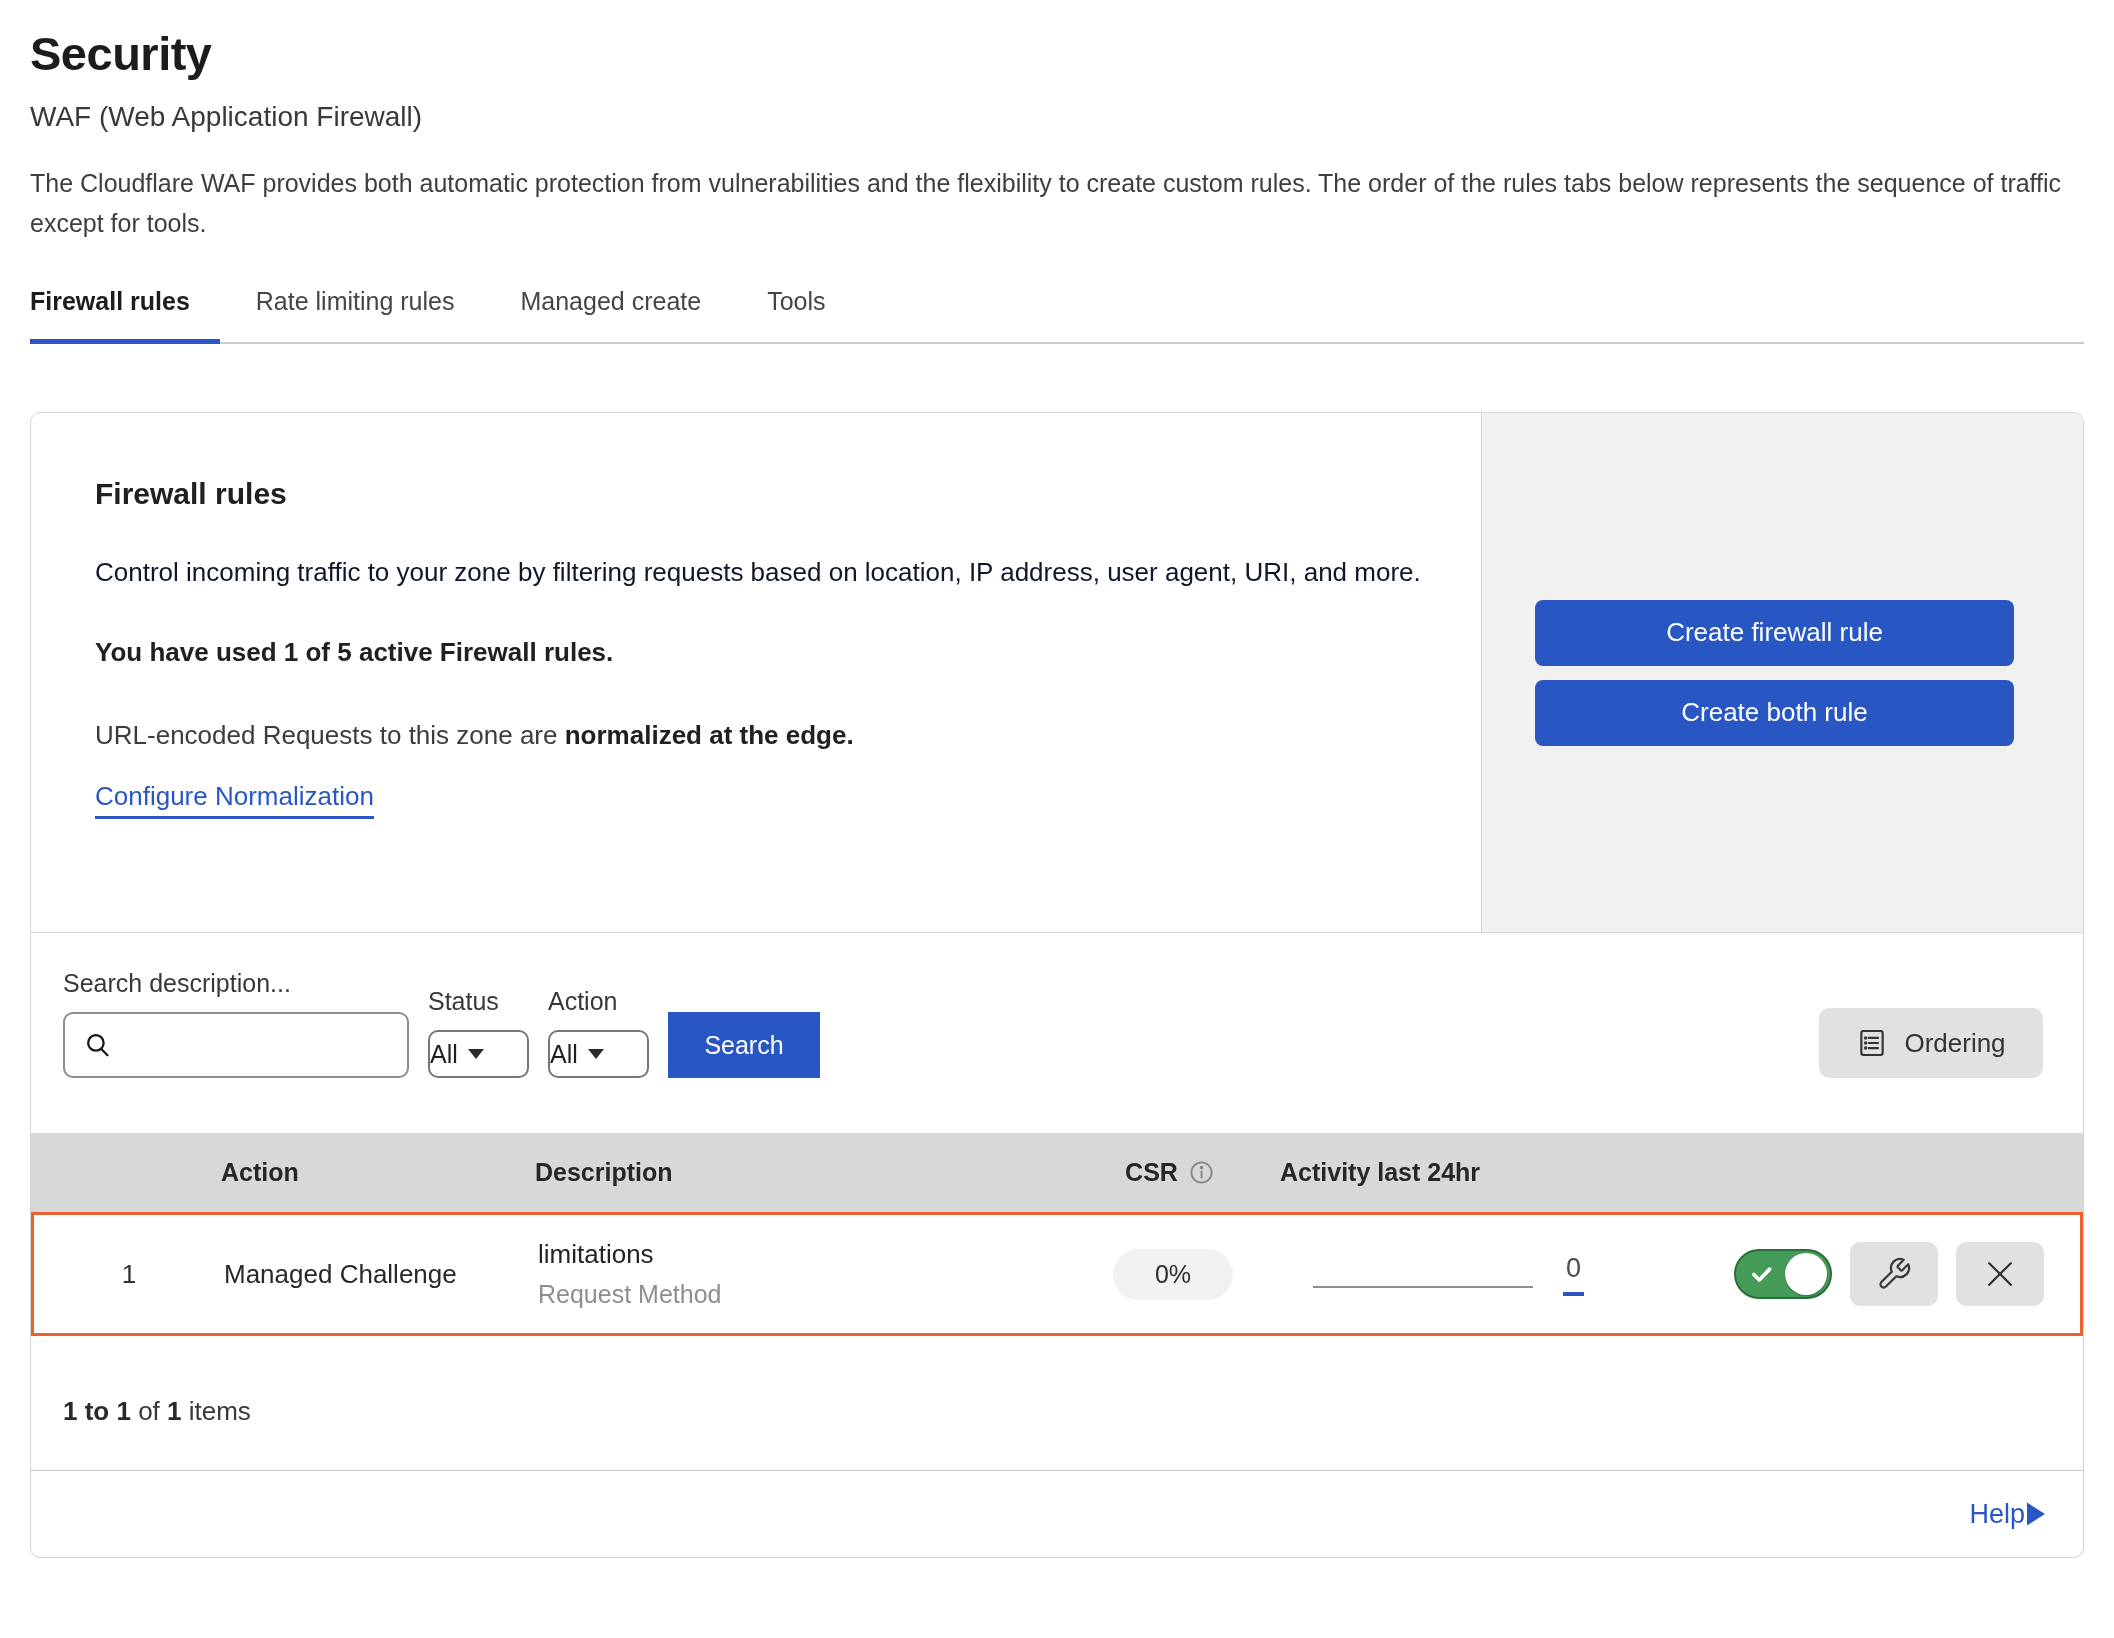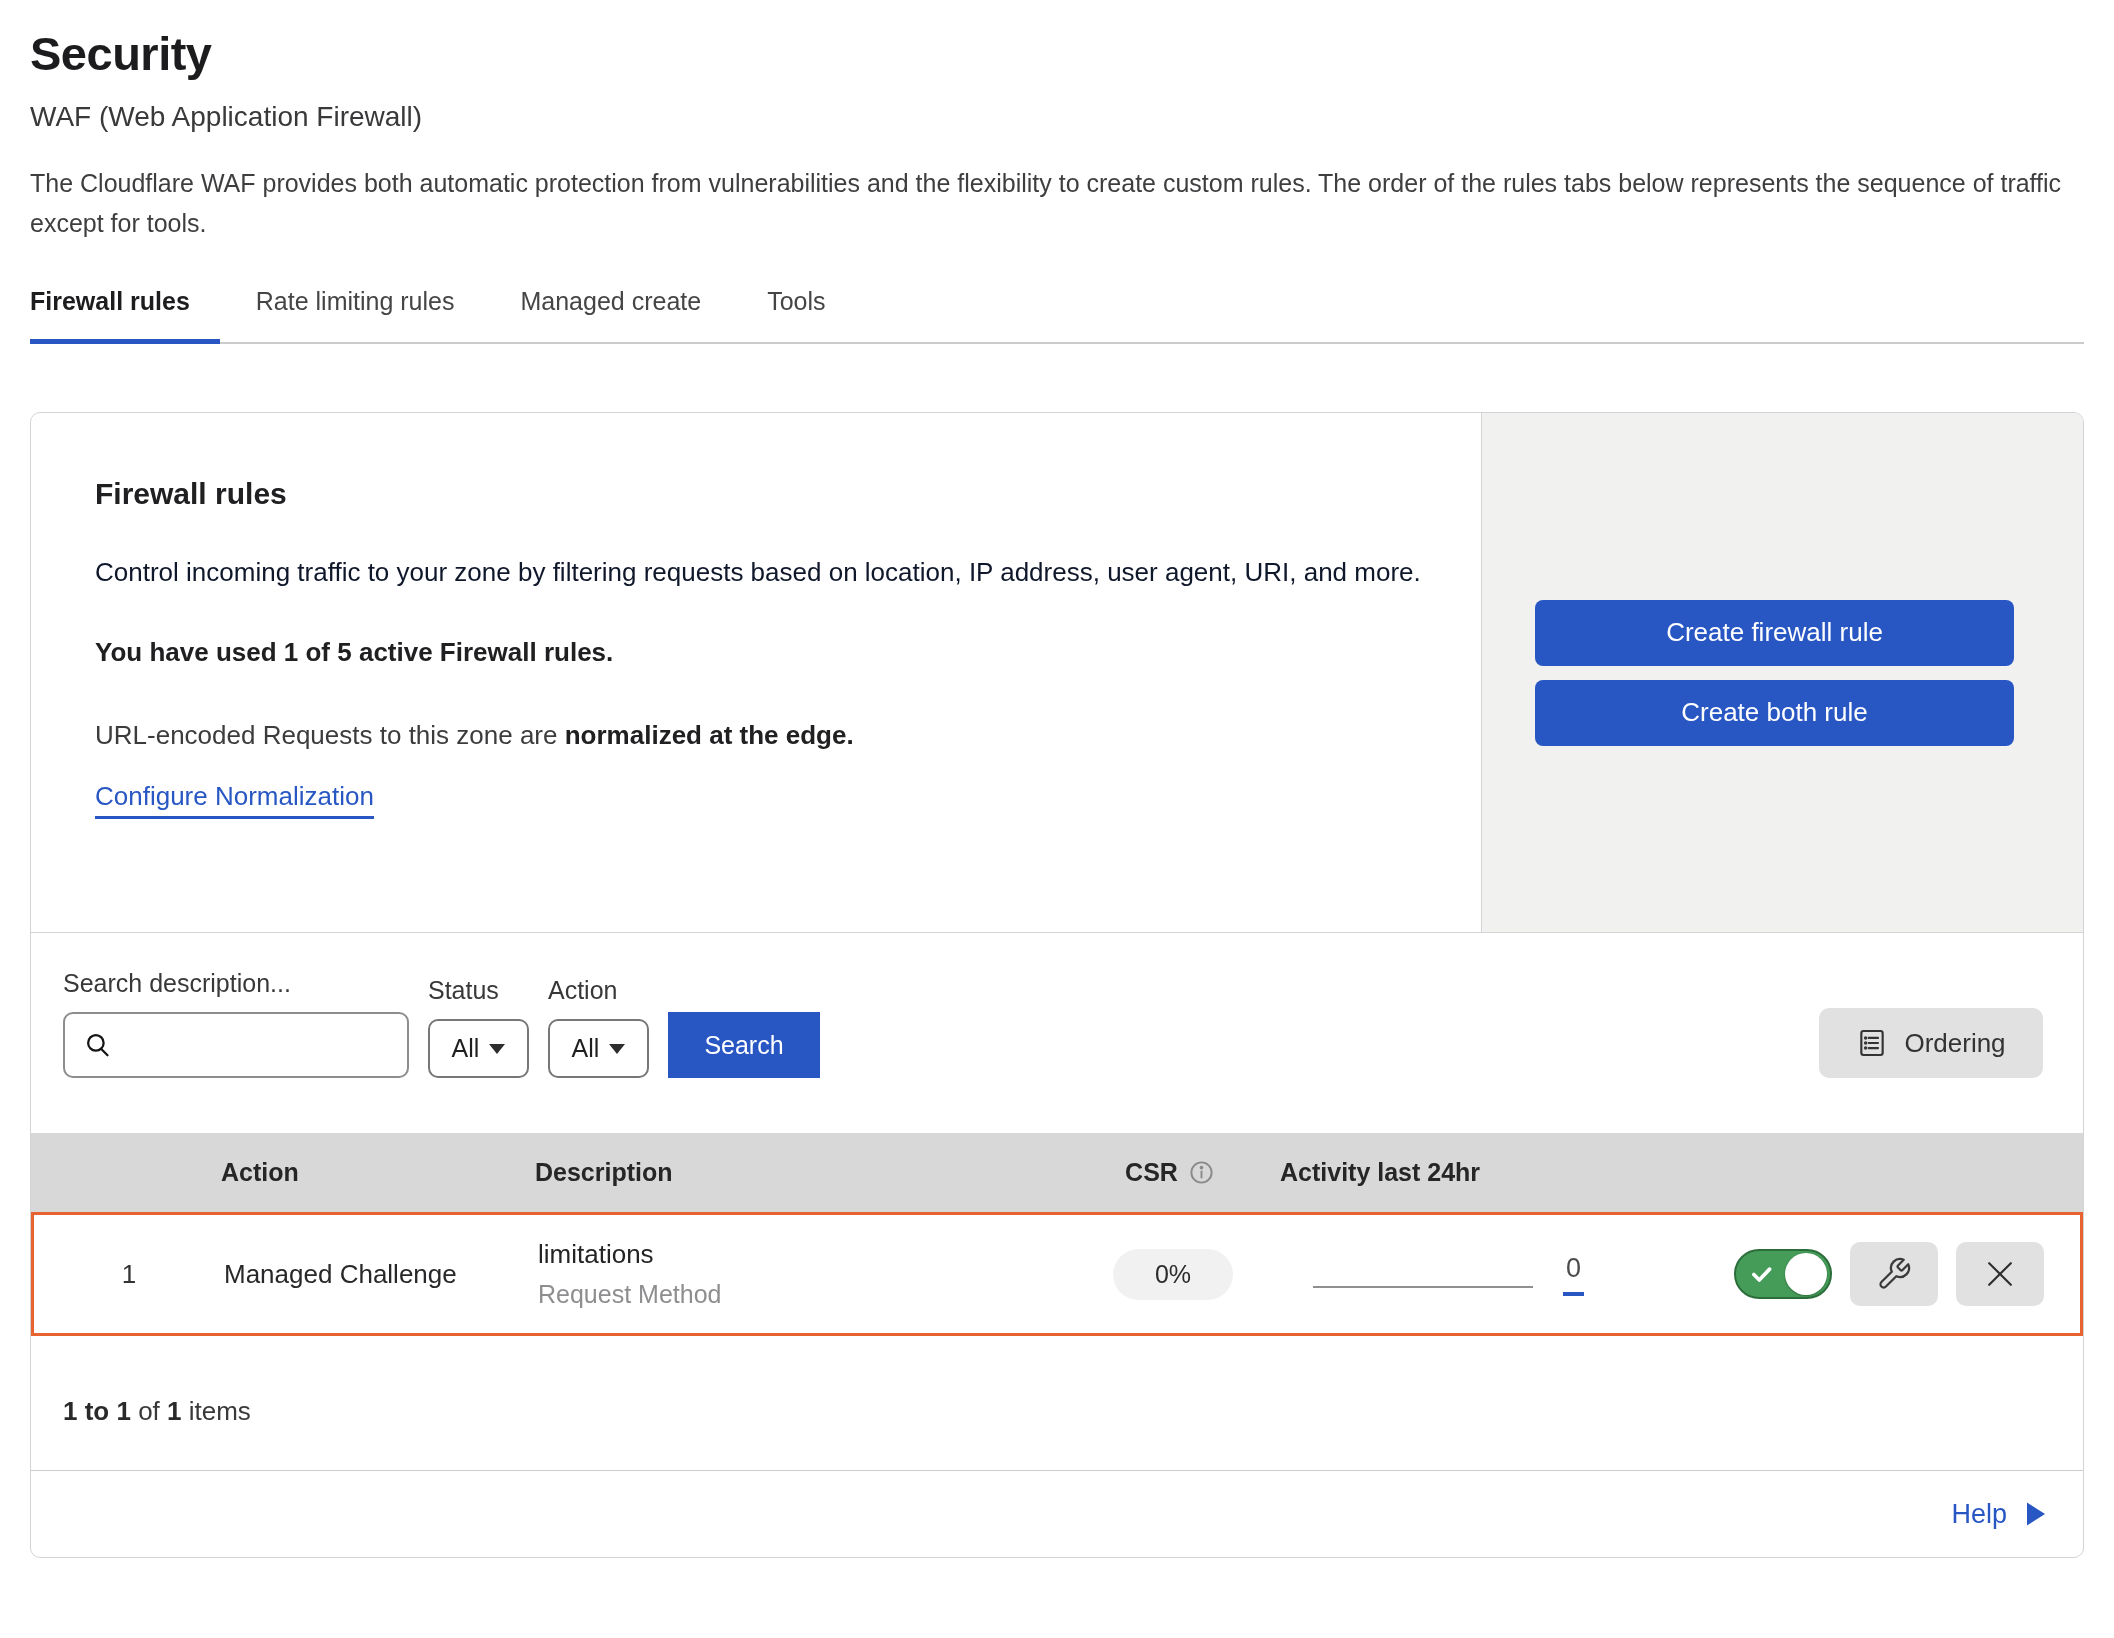--- a/index.html
+++ b/index.html
@@ -42,21 +42,21 @@
   .overview-right{width:602px;background:#f1f1f0;border-left:1px solid var(--border);
     display:flex;flex-direction:column;justify-content:center;padding:0 69px 0 53px;gap:14px;}
   .btn-primary{height:66px;border-radius:8px;background:var(--blue);color:#fff;font-size:26px;border:none;cursor:pointer;font-family:inherit;}
 
   
   .filterbar{display:flex;align-items:flex-end;height:200px;padding:0 40px 55px 32px;}
   .fgroup{display:flex;flex-direction:column;margin-right:19px;}
   .flabel{font-size:25px;color:#38383a;margin-bottom:14px;}
   .search-wrap{width:346px;height:66px;border:2px solid #8d8d8d;border-radius:10px;display:flex;align-items:center;padding-left:18px;background:#fff;}
   .search-wrap input{border:none;outline:none;font-size:24px;flex:1;min-width:0;margin-left:10px;font-family:inherit;background:transparent;}
-  .select{width:101px;height:59px;border:2px solid #777;border-radius:10px;display:flex;align-items:center;justify-content:center;gap:10px;font-size:25px;color:#1f1f1f;background:#fff;cursor:pointer;}
+  .select{width:101px;height:48px;border:2px solid #777;border-radius:10px;display:flex;align-items:center;gap:10px;font-size:25px;color:#1f1f1f;background:#fff;cursor:pointer;}
   .caret{width:0;height:0;border-left:8px solid transparent;border-right:8px solid transparent;border-top:10px solid #2d2d2d;}
   .btn-search{width:152px;height:66px;border-radius:0;background:var(--blue);color:#fff;font-size:25px;border:none;cursor:pointer;font-family:inherit;}
   .spacer{flex:1;}
   .btn-ordering{width:224px;height:70px;border-radius:10px;background:#e1e1e1;display:flex;align-items:center;justify-content:center;gap:16px;font-size:26px;color:#333;border:none;cursor:pointer;font-family:inherit;}
 
   
   .thead,.trow{display:grid;grid-template-columns:190px 314px 525px 220px 1fr;align-items:center;}
   .thead{height:79px;background:#d8d8d8;font-size:25px;font-weight:700;color:#262626;}
   .c-csr-h{display:flex;align-items:center;justify-content:center;gap:10px;}
   .trow{min-height:124px;border:3px solid var(--orange);background:#fff;}
@@ -69,21 +69,21 @@
   .sparkline{width:220px;height:0;border-top:2px solid #909090;position:relative;top:13px;}
   .activity-count{margin-left:30px;font-size:27px;color:#4c4c4e;border-bottom:4px solid var(--blue);padding:0 3px 8px;cursor:pointer;}
   .toggle{margin-left:auto;width:98px;height:50px;border-radius:26px;background:var(--green);border:2px solid #2c6e3b;display:flex;align-items:center;padding:0 3px 0 13px;cursor:pointer;}
   .knob{width:42px;height:42px;border-radius:50%;background:#fff;margin-left:auto;box-shadow:0 1px 2px rgba(0,0,0,.3);}
   .icon-btn{width:88px;height:64px;border-radius:10px;background:#e1e1e1;border:none;display:flex;align-items:center;justify-content:center;margin-left:18px;cursor:pointer;}
 
   
   .table-footer{height:135px;padding:60px 0 0 32px;font-size:26px;color:#39393b;border-bottom:1px solid #cbcbcb;}
   .table-footer b{color:#2a2a2c;}
   .help-bar{height:86px;display:flex;align-items:center;justify-content:flex-end;padding-right:38px;}
-  .help-link{font-size:27px;color:var(--blue);display:flex;align-items:center;gap:20px;text-decoration:none;cursor:pointer;}
+  .help-link{font-size:27px;color:var(--blue);display:flex;align-items:center;gap:2px;text-decoration:none;cursor:pointer;}
 </style>
 </head>
 <body>
 
 <div class="page">
 
   <h1 class="title">Security</h1>
   <h2 class="subtitle">WAF (Web Application Firewall)</h2>
   <p class="desc">The Cloudflare WAF provides both automatic protection from vulnerabilities and the flexibility to create custom rules. The order of the rules tabs below represents the sequence of traffic except for tools.</p>
 

